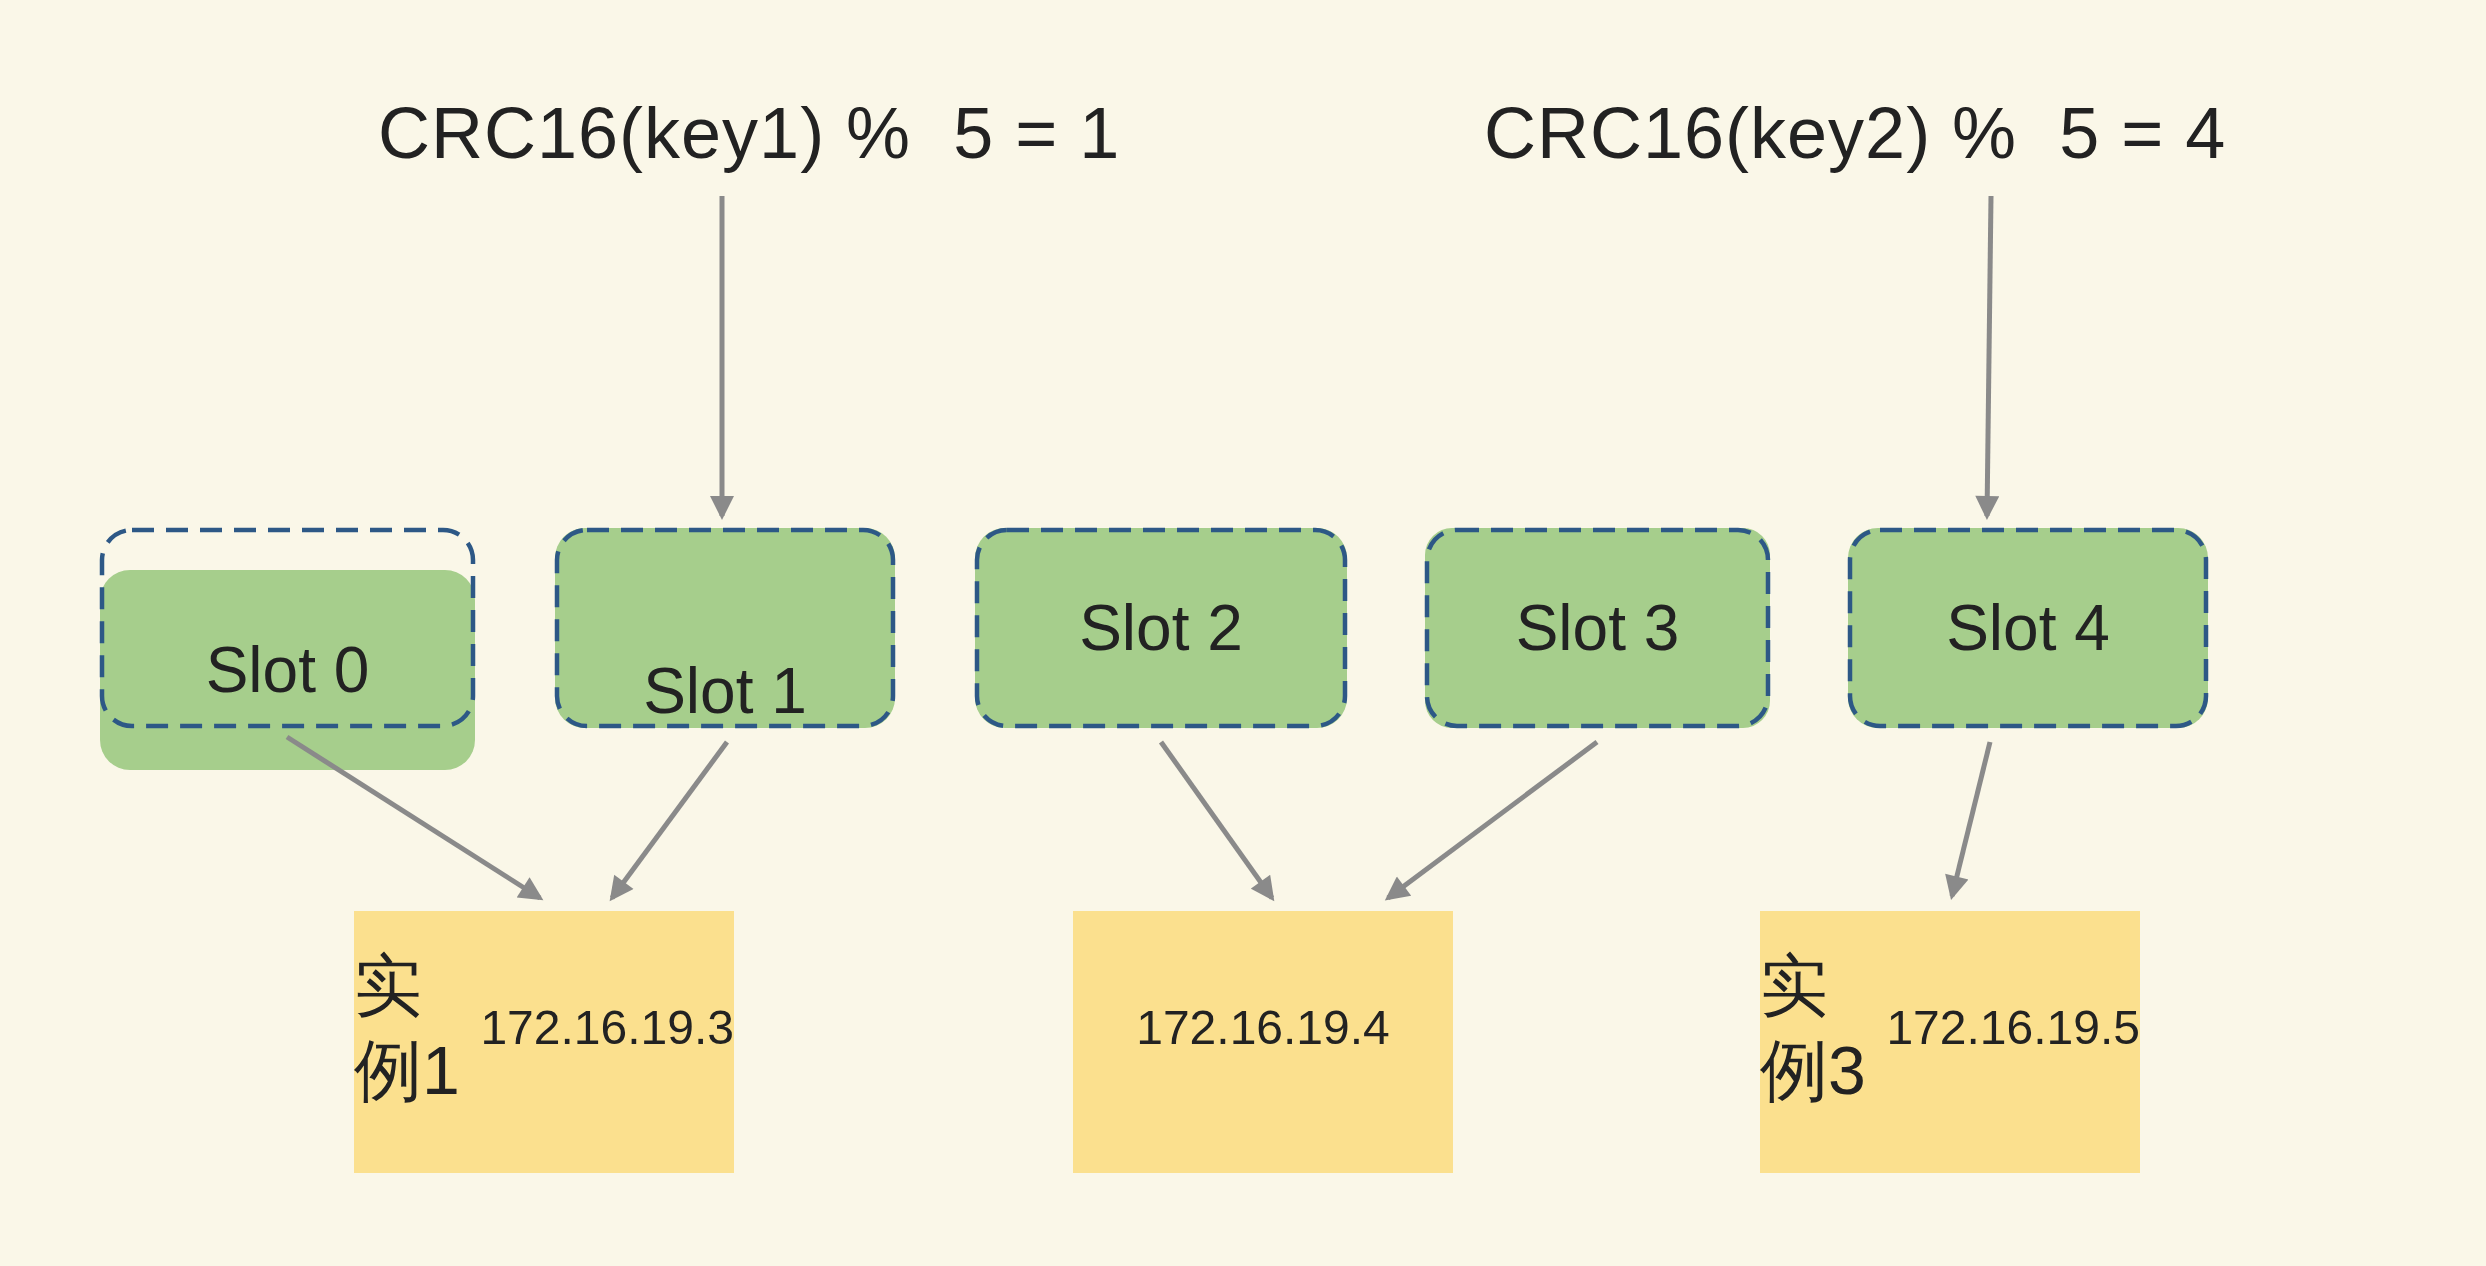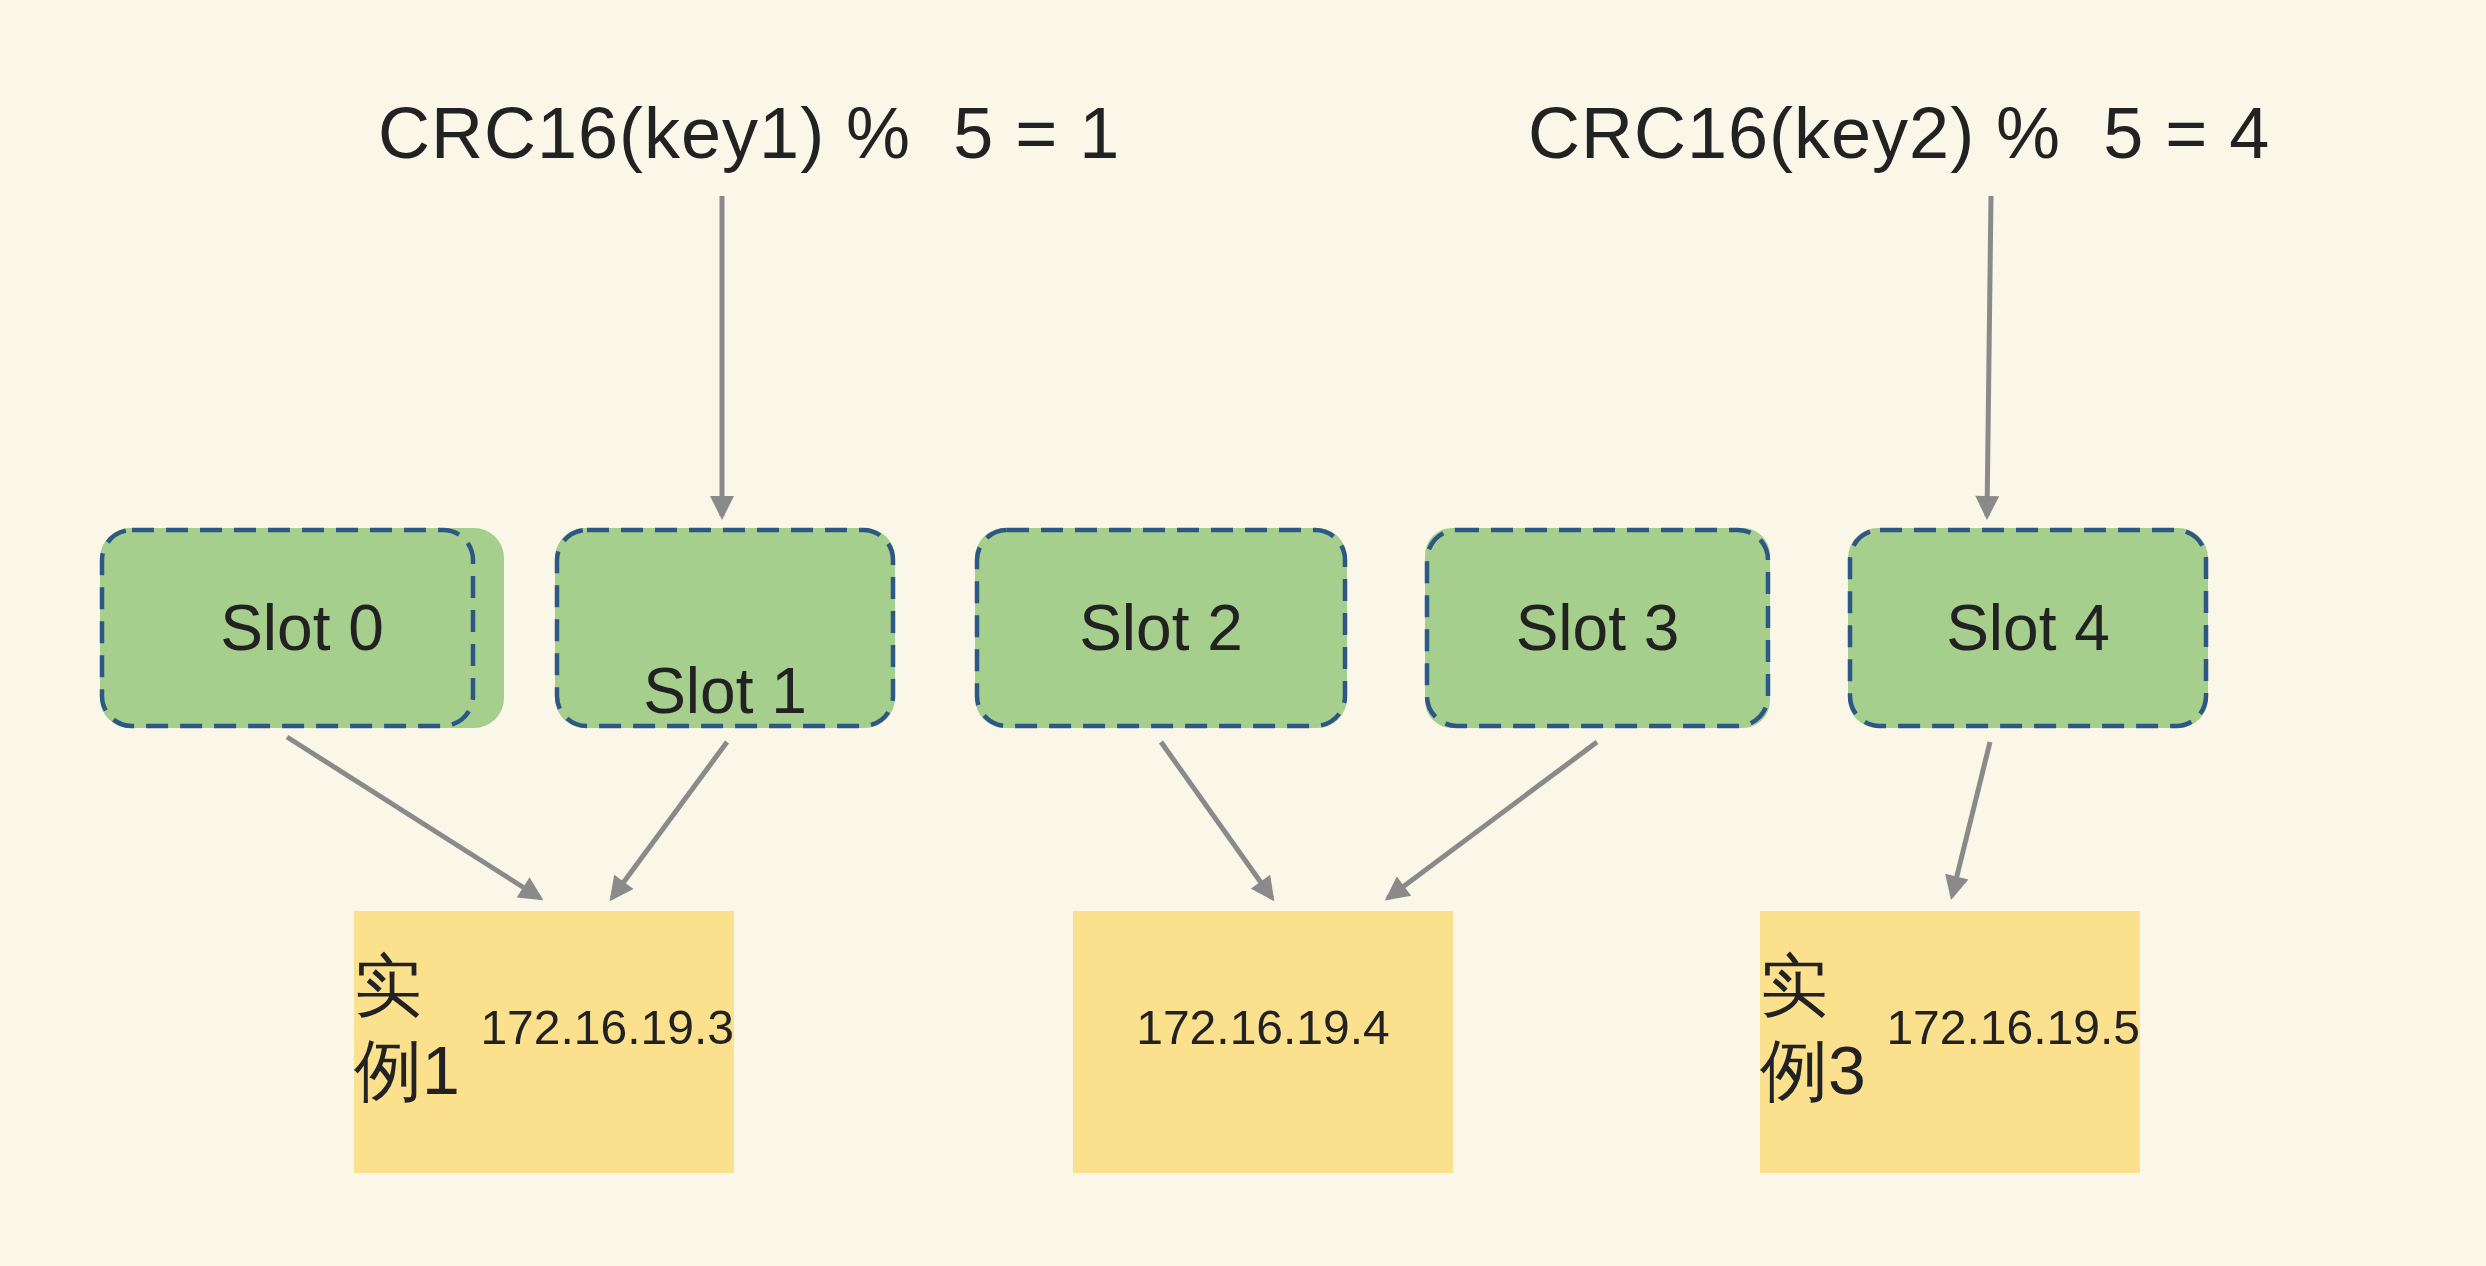--- a/index.html
+++ b/index.html
@@ -45,36 +45,36 @@
   .formula {
     position: absolute;
     top: 92px;
     font-size: 72px;
     letter-spacing: 1px;
     white-space: pre;
     color: var(--text);
     z-index: 2;
   }
   .formula.f1 { left: 378px; }
-  .formula.f2 { left: 1484px; margin-left: 44px; }
+  .formula.f2 { left: 1484px; }
 
   .slot {
     position: absolute;
     top: 528px;
     height: 200px;
     background: var(--slot-fill);
     border-radius: 30px;
     display: flex;
     align-items: center;
     justify-content: center;
     font-size: 64px;
     white-space: pre;
     z-index: 1;
   }
-  .slot.s0 { left: 100px;  width: 404px; }
+  .slot.s0 { left: 100px;  width: 375px; margin-top: 42px; }
   .slot.s1 { left: 555px;  width: 340px; align-items: flex-end; }
   .slot.s2 { left: 975px;  width: 372px; }
   .slot.s3 { left: 1425px; width: 345px; border-radius: 27px; }
   .slot.s4 { left: 1848px; width: 360px; }
 
   .instance {
     position: absolute;
     top: 911px;
     width: 380px;
     height: 262px;

